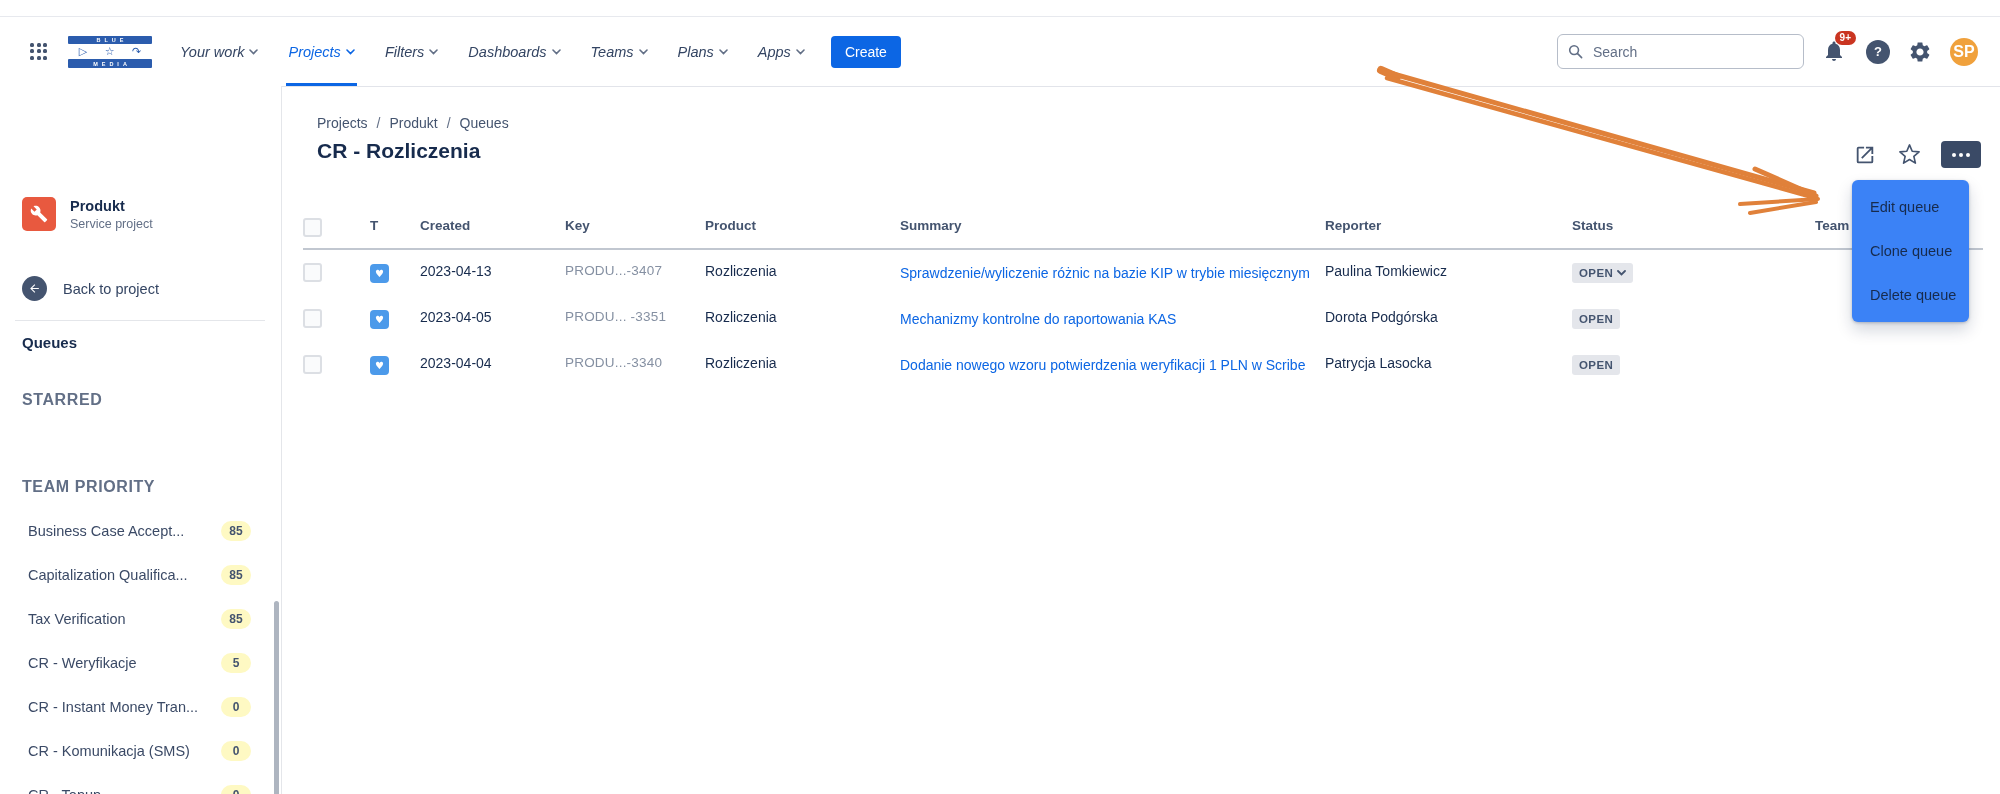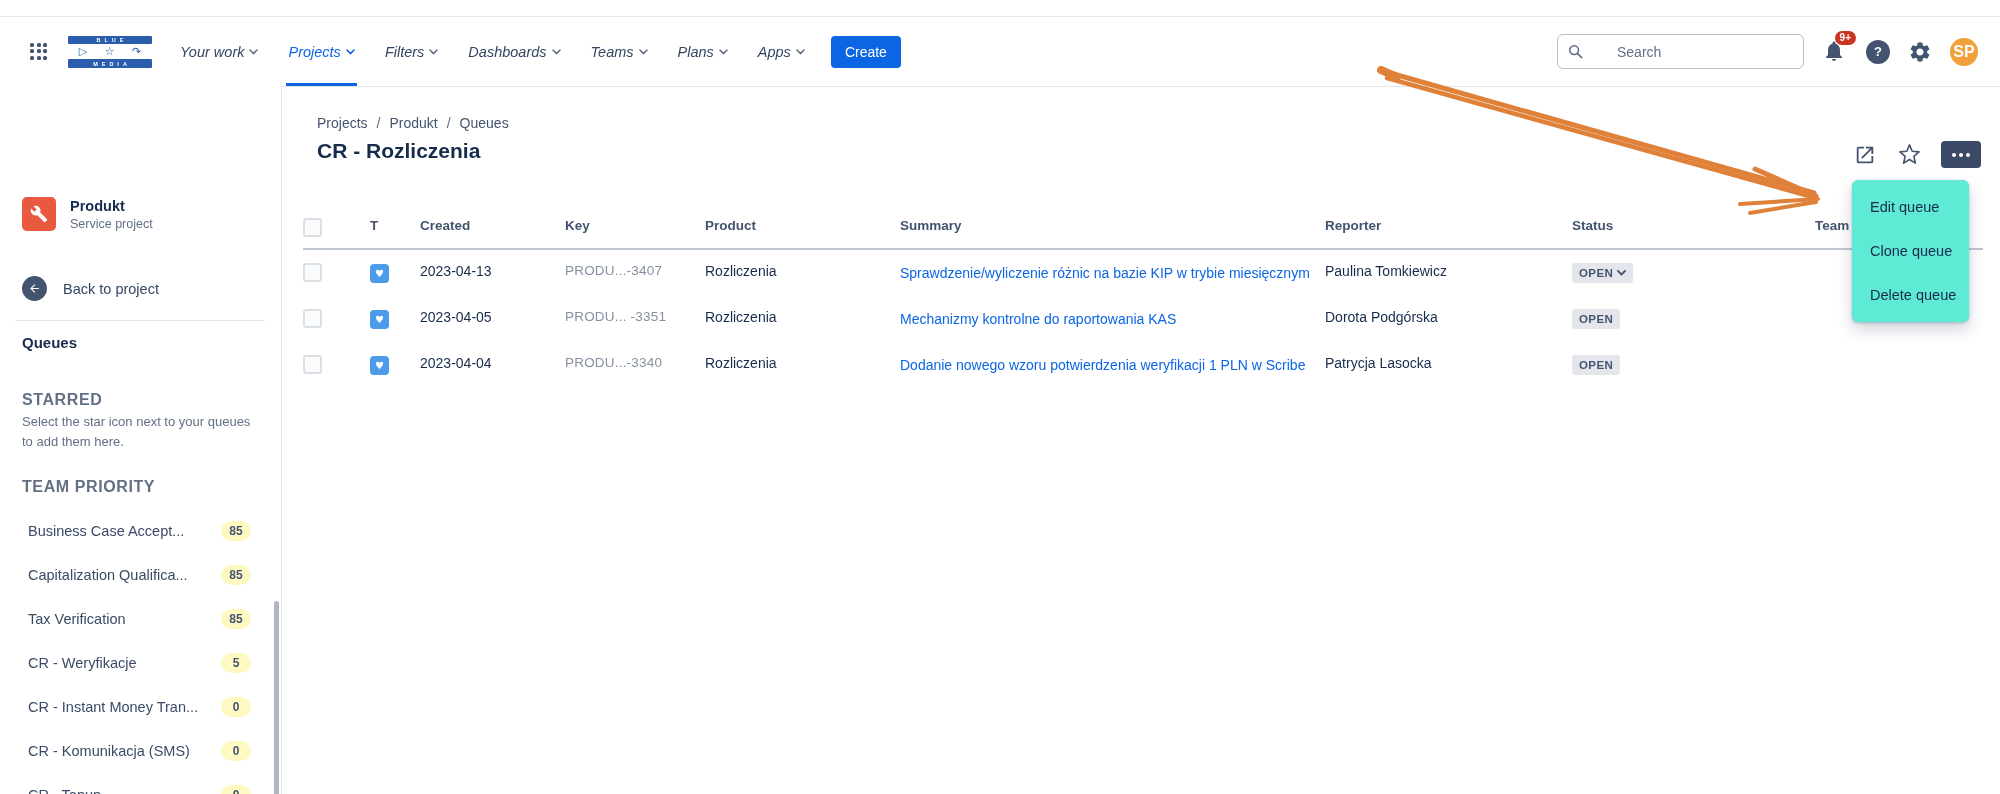--- a/index.html
+++ b/index.html
@@ -20,21 +20,21 @@
   .nav-item{display:flex;align-items:center;gap:5px;font-size:14.5px;font-weight:500;color:#344563;
             height:100%;position:relative;cursor:pointer;white-space:nowrap;}
   .nav-item.active{color:#0C66E4;}
   .nav-item.active::after{content:"";position:absolute;left:-2px;right:-2px;bottom:0;height:3px;background:#0C66E4;}
   .create-btn{margin-left:26px;background:#0C66E4;color:#fff;border:none;border-radius:4px;
               font-family:inherit;font-size:14px;font-weight:500;padding:8px 14px;cursor:pointer;}
   .topbar-right{margin-left:auto;display:flex;align-items:center;gap:18px;margin-right:22px;}
   .search-box{display:flex;align-items:center;gap:8px;width:225px;height:33px;border:1.5px solid #B6BDC9;
               border-radius:6px;padding:0 10px;background:#fff;}
   .search-box svg{flex:0 0 auto;}
-  .search-box input{border:none;outline:none;font-family:inherit;font-size:14px;color:#172B4D;width:100%;background:transparent;margin-left:24px;}
+  .search-box input{border:none;outline:none;font-family:inherit;font-size:14px;color:#172B4D;width:100%;background:transparent;}
   .search-box input::placeholder{color:#626F86;}
   .bell-wrap{position:relative;width:26px;height:26px;cursor:pointer;}
   .badge{position:absolute;top:-8px;right:-8px;background:#CA3521;color:#fff;font-size:10px;font-weight:bold;
          border-radius:9px;padding:2px 5px;line-height:1;}
   .help-circle{width:24px;height:24px;border-radius:50%;background:#44546F;color:#fff;font-size:13px;
                font-weight:bold;display:flex;align-items:center;justify-content:center;cursor:pointer;}
   .avatar{width:28px;height:28px;border-radius:50%;background:#F0A13C;color:#fff;font-size:16px;font-weight:bold;
           display:flex;align-items:center;justify-content:center;cursor:pointer;}
   
   .sidebar{position:absolute;left:0;top:86px;width:281px;height:708px;background:#fff;border-right:1px solid #E4E6EA;}
@@ -62,21 +62,21 @@
   .breadcrumb{position:absolute;left:317px;top:115px;font-size:14px;color:#44546F;display:flex;gap:9px;}
   .breadcrumb a{color:#44546F;text-decoration:none;cursor:pointer;}
   .bc-sep{color:#626F86;}
   .page-title{position:absolute;left:317px;top:139px;font-size:21px;font-weight:bold;color:#172B4D;}
   .header-actions{position:absolute;top:141px;left:1852px;display:flex;align-items:center;gap:18px;}
   .icon-btn{background:none;border:none;padding:2px;cursor:pointer;display:flex;align-items:center;}
   .more-btn{width:40px;height:27px;background:#3A4A66;border:none;border-radius:4px;cursor:pointer;
             display:flex;align-items:center;justify-content:center;gap:3px;}
   .more-btn i{width:4px;height:4px;border-radius:50%;background:#fff;}
   
-  .menu-card{position:absolute;left:1852px;top:180px;width:117px;background:#5eead4;border-radius:6px;z-index:40;
+  .menu-card{position:absolute;left:1852px;top:180px;width:117px;background:#3b82f6;border-radius:6px;z-index:40;
              box-shadow:0 1px 3px rgba(9,30,66,.25),0 8px 16px rgba(9,30,66,.18);padding:5px 0;}
   .menu-item{height:44px;display:flex;align-items:center;padding:0 18px;font-size:14.5px;color:#172B4D;
              cursor:pointer;white-space:nowrap;}
   
   .issue-table{position:absolute;left:303px;top:212px;width:1680px;}
   .t-row{display:grid;grid-template-columns:67px 50px 145px 140px 195px 425px 247px 243px 1fr;align-items:start;}
   .t-head{height:36px;border-bottom:2px solid #C1C7D0;font-size:13.5px;font-weight:bold;color:#44546F;}
   .t-head > div{padding-top:6px;}
   .t-body .t-row{padding:13px 0 11px 0;font-size:14px;color:#172B4D;}
   .cb{width:15px;height:15px;border:2px solid #DCDFE4;border-radius:3px;background:#FAFBFC;display:inline-block;cursor:pointer;}
@@ -206,21 +206,20 @@
             <path d="M20 11H7.8l5.6-5.6L12 4l-8 8 8 8 1.4-1.4L7.8 13H20v-2z" fill="#fff"></path>
           </svg>
       </div>
       <span class="back-label">Back to project</span>
     </div>
 
     <div class="side-divider"></div>
     <div class="queues-title">Queues</div>
 
     <div class="side-caps starred-title">STARRED</div>
-    <div class="starred-hint">Select the star icon next to your queues to add them here.</div>
 
     <div class="side-caps teampriority-title">TEAM PRIORITY</div>
 
     <div class="queue-list">
       <div class="queue-item">
         <span class="queue-label">Business Case Accept...</span>
         <span class="count-pill">85</span>
       </div>
       <div class="queue-item">
         <span class="queue-label">Capitalization Qualifica...</span>

